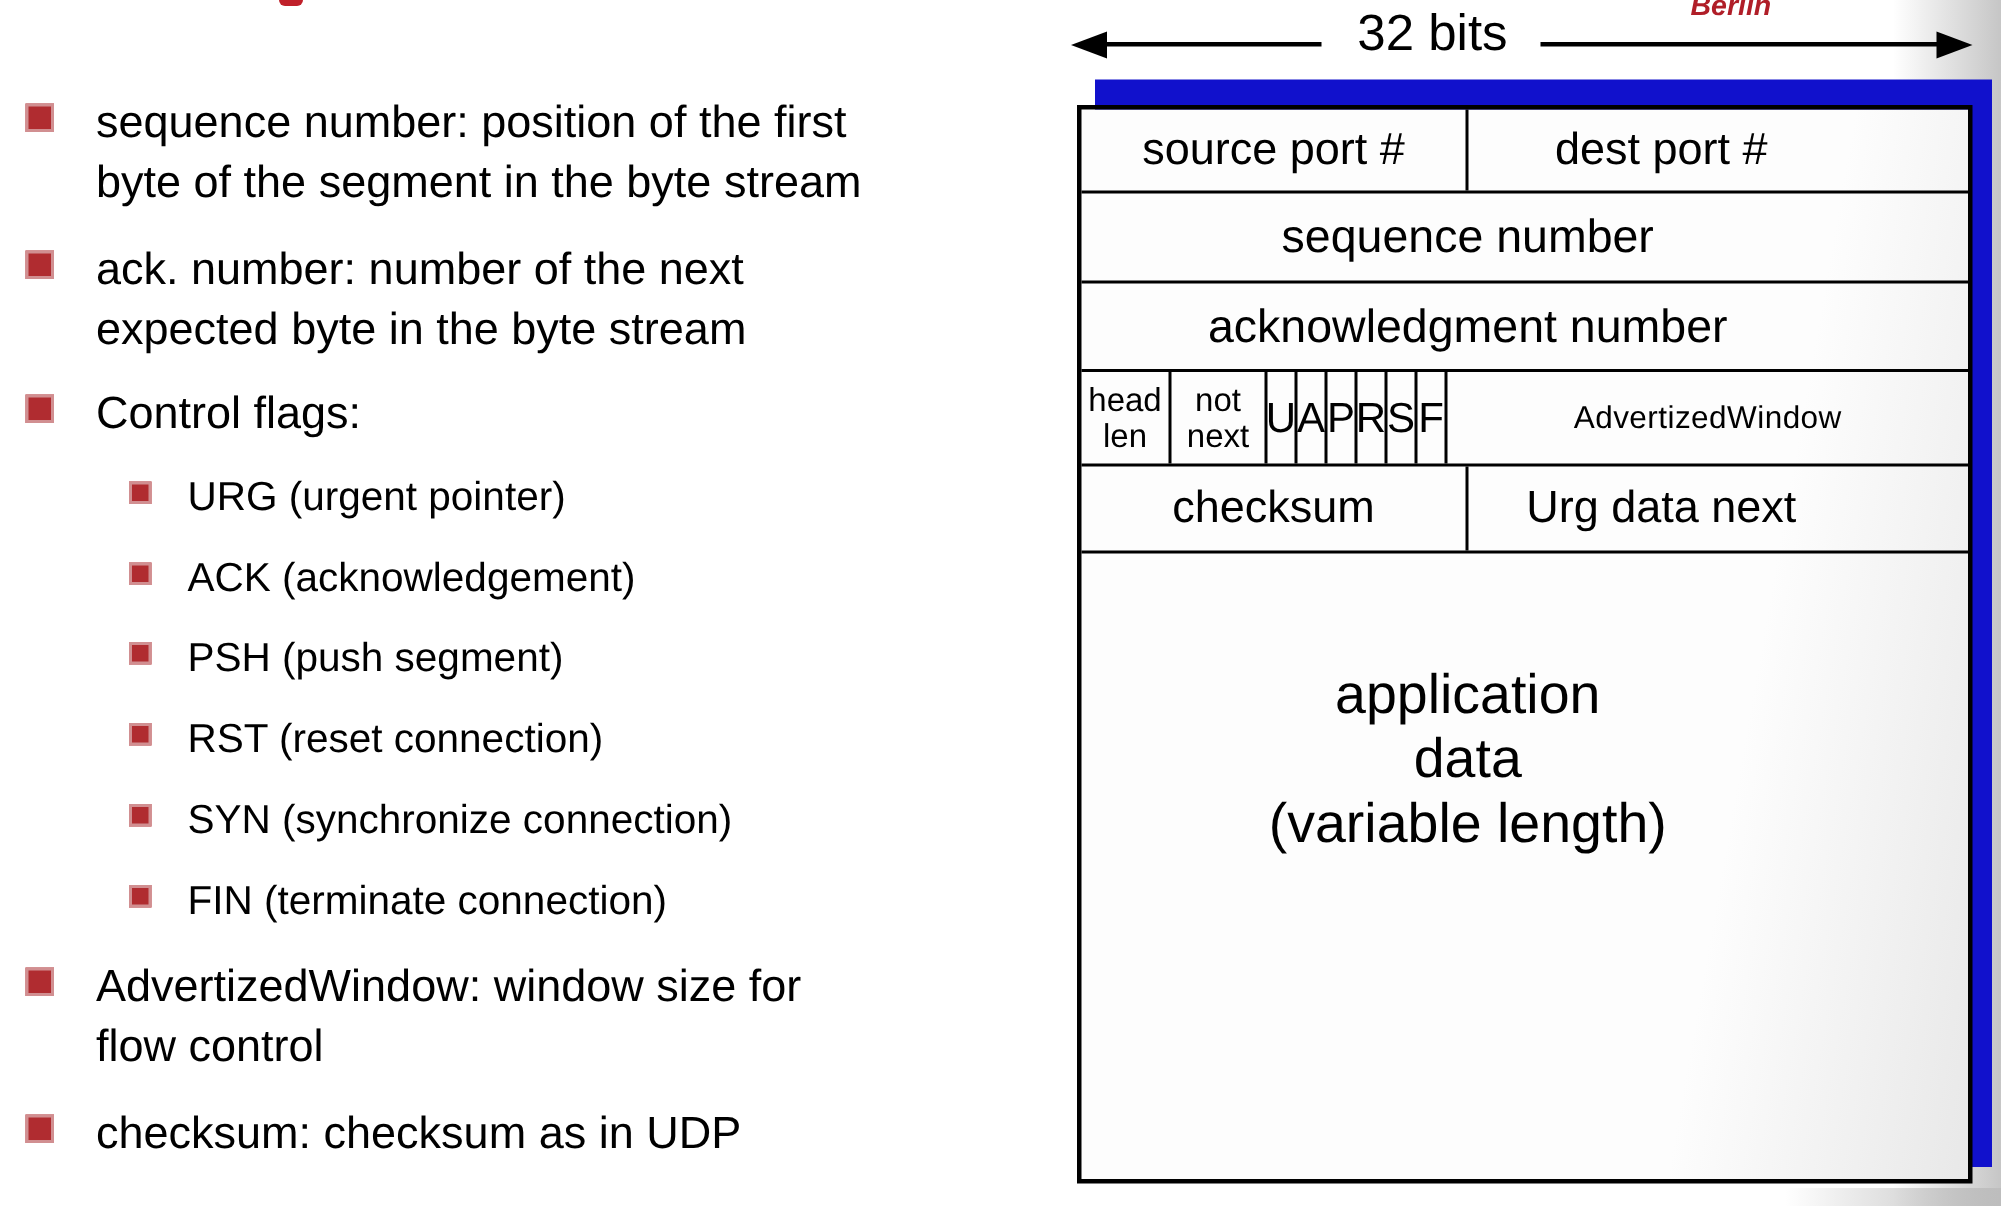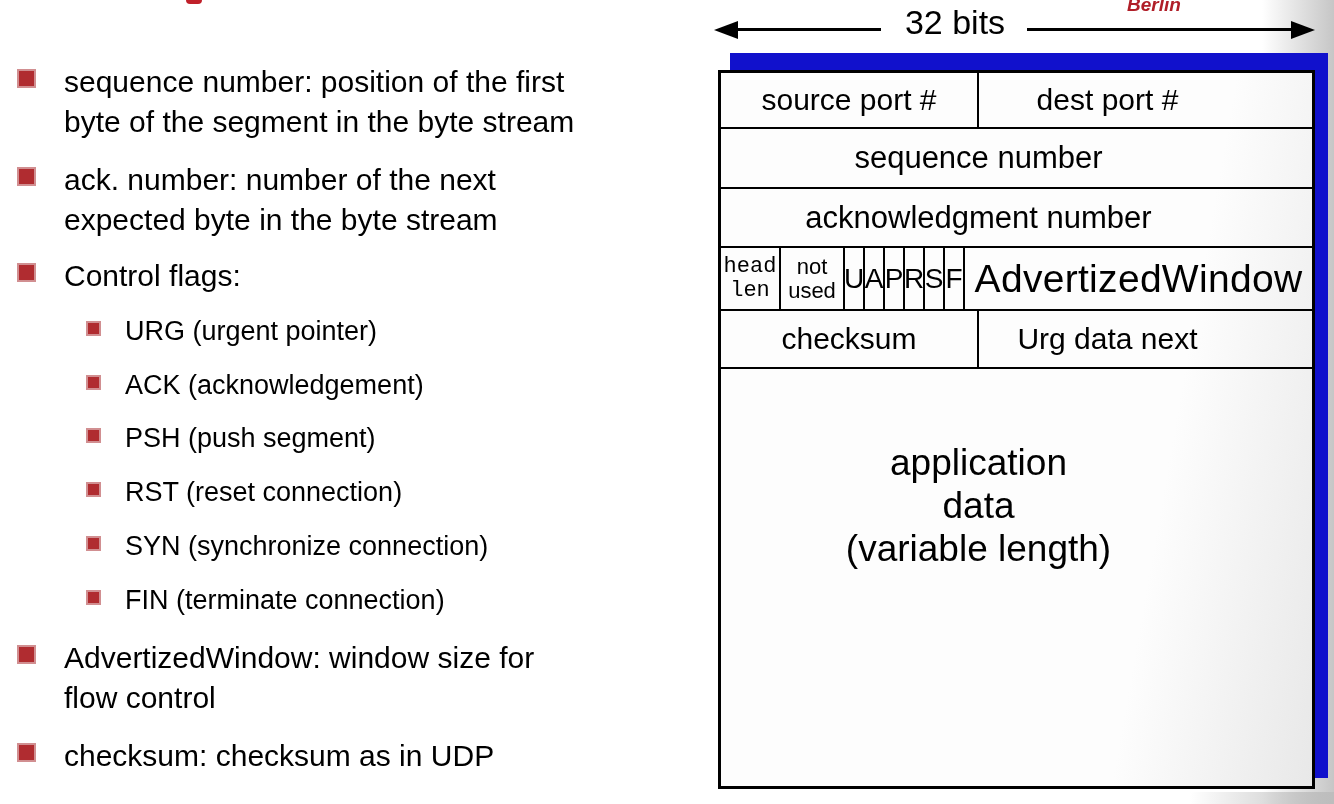--- a/index.html
+++ b/index.html
@@ -67,24 +67,24 @@
   .cell{display:flex;align-items:center;justify-content:center;text-align:center;box-sizing:border-box;}
   .vr{border-right:2px solid #000;}
   .r1{height:54px}.r2{height:58px}.r3{height:57px}.r4{height:61px}.r5{height:56px}.r6{height:84px}
   .r7{flex:1;align-items:flex-start;}
   .w-left{width:258px;}
   .w-rest{flex:1;}
   .fs30{font-size:30px;}
   .fs31{font-size:31px;}
   .shift{transform:translateX(-38px);}
   .c-head,.c-not{font-size:22px;line-height:24px;white-space:pre-line;}
-  .c-head{width:60px;font-family:Liberation Mono, monospace;}
+  .c-head{width:60px;}
   .c-not{width:64px;}
   .c-flag{width:20px;font-size:28px;overflow:visible;}
-  .c-aw{flex:1;font-size:39px;letter-spacing:.3px;}
+  .c-aw{flex:1;font-size:21px;letter-spacing:.3px;}
   .appdata{
     width:100%;margin-top:72px;text-align:center;
     font-size:37px;line-height:43px;white-space:pre-line;
   }
 </style>
 </head>
 <body>
 
 <div class="edge-shade"></div>
 <div class="bottom-shade"></div>
@@ -162,21 +162,21 @@
   </div>
   <div class="row r3">
     <div class="cell w-rest fs31">
         <span class="shift">acknowledgment number</span>
       </div>
   </div>
   <div class="row r4">
     <div class="cell c-head vr">head
 len</div>
     <div class="cell c-not vr">not
-used</div>
+next</div>
     <div class="cell c-flag vr">U</div>
     <div class="cell c-flag vr">A</div>
     <div class="cell c-flag vr">P</div>
     <div class="cell c-flag vr">R</div>
     <div class="cell c-flag vr">S</div>
     <div class="cell c-flag vr">F</div>
     <div class="cell c-aw">AdvertizedWindow</div>
   </div>
   <div class="row r5">
     <div class="cell w-left vr fs30">checksum</div>

